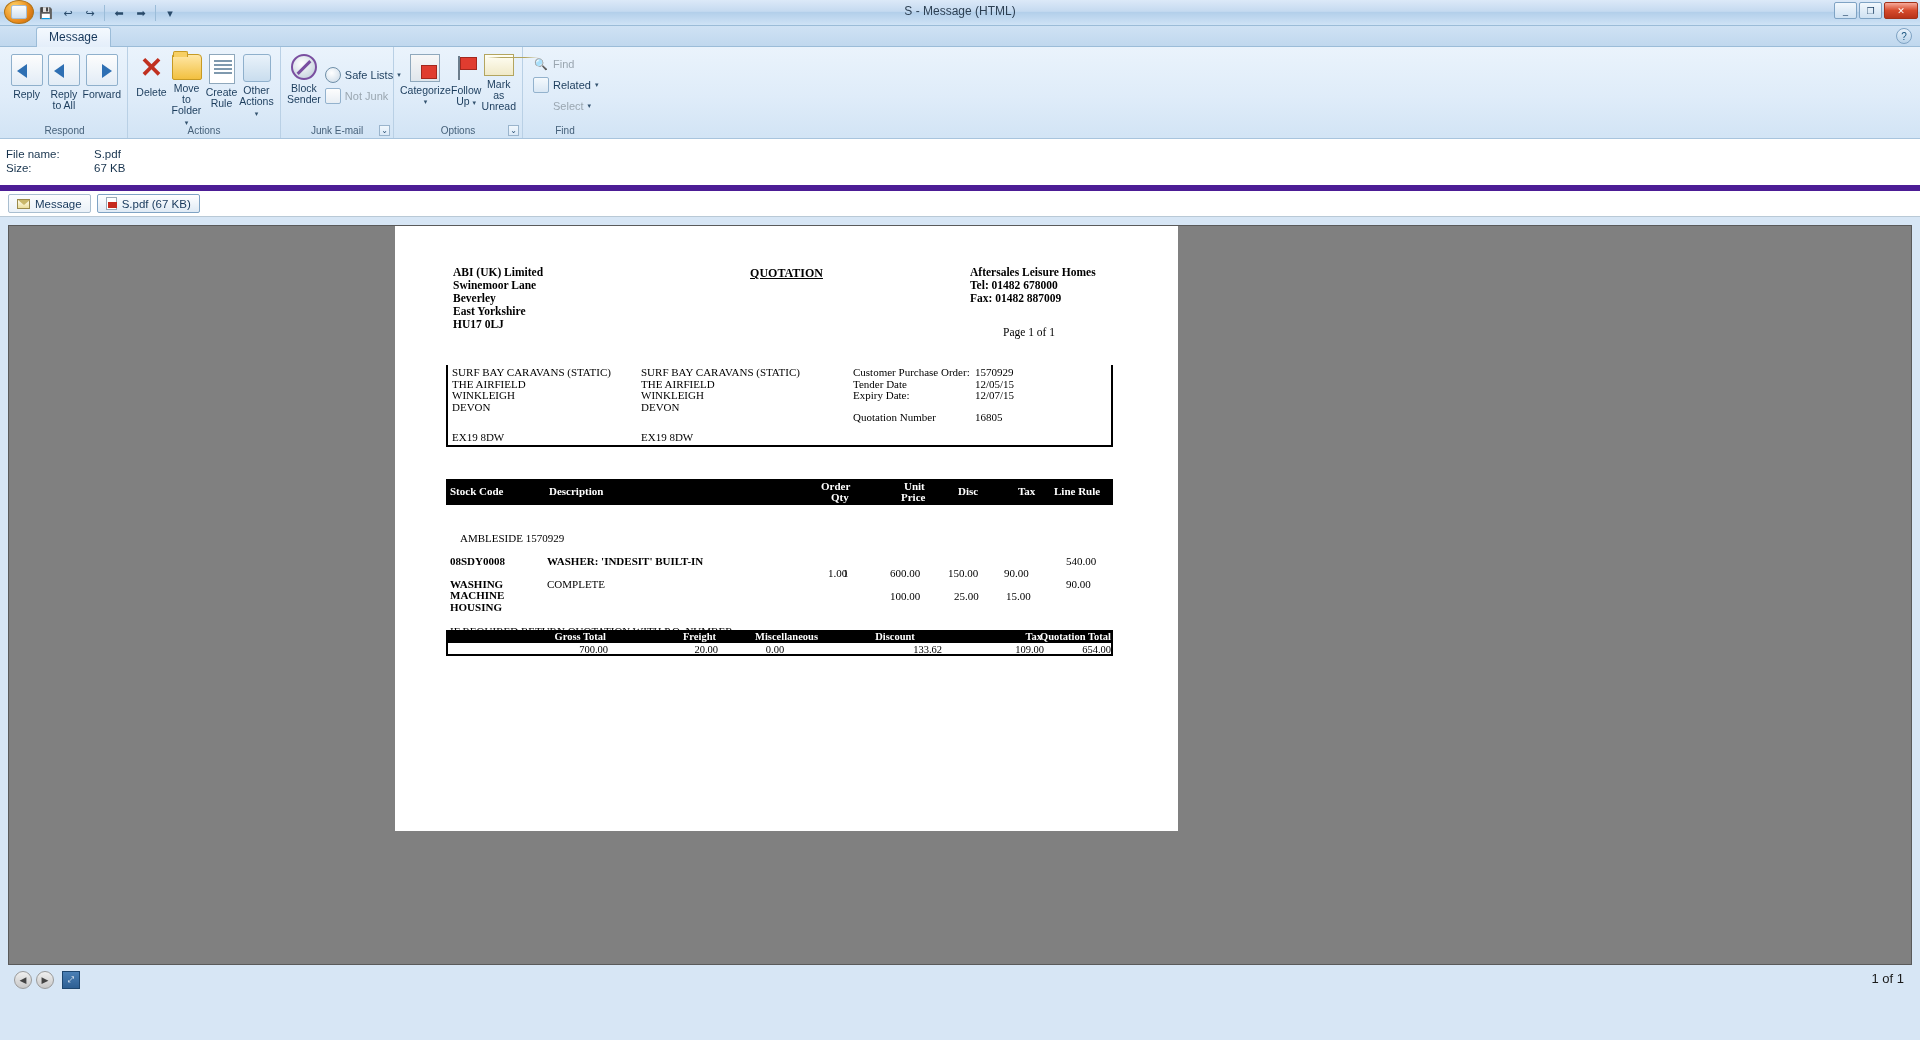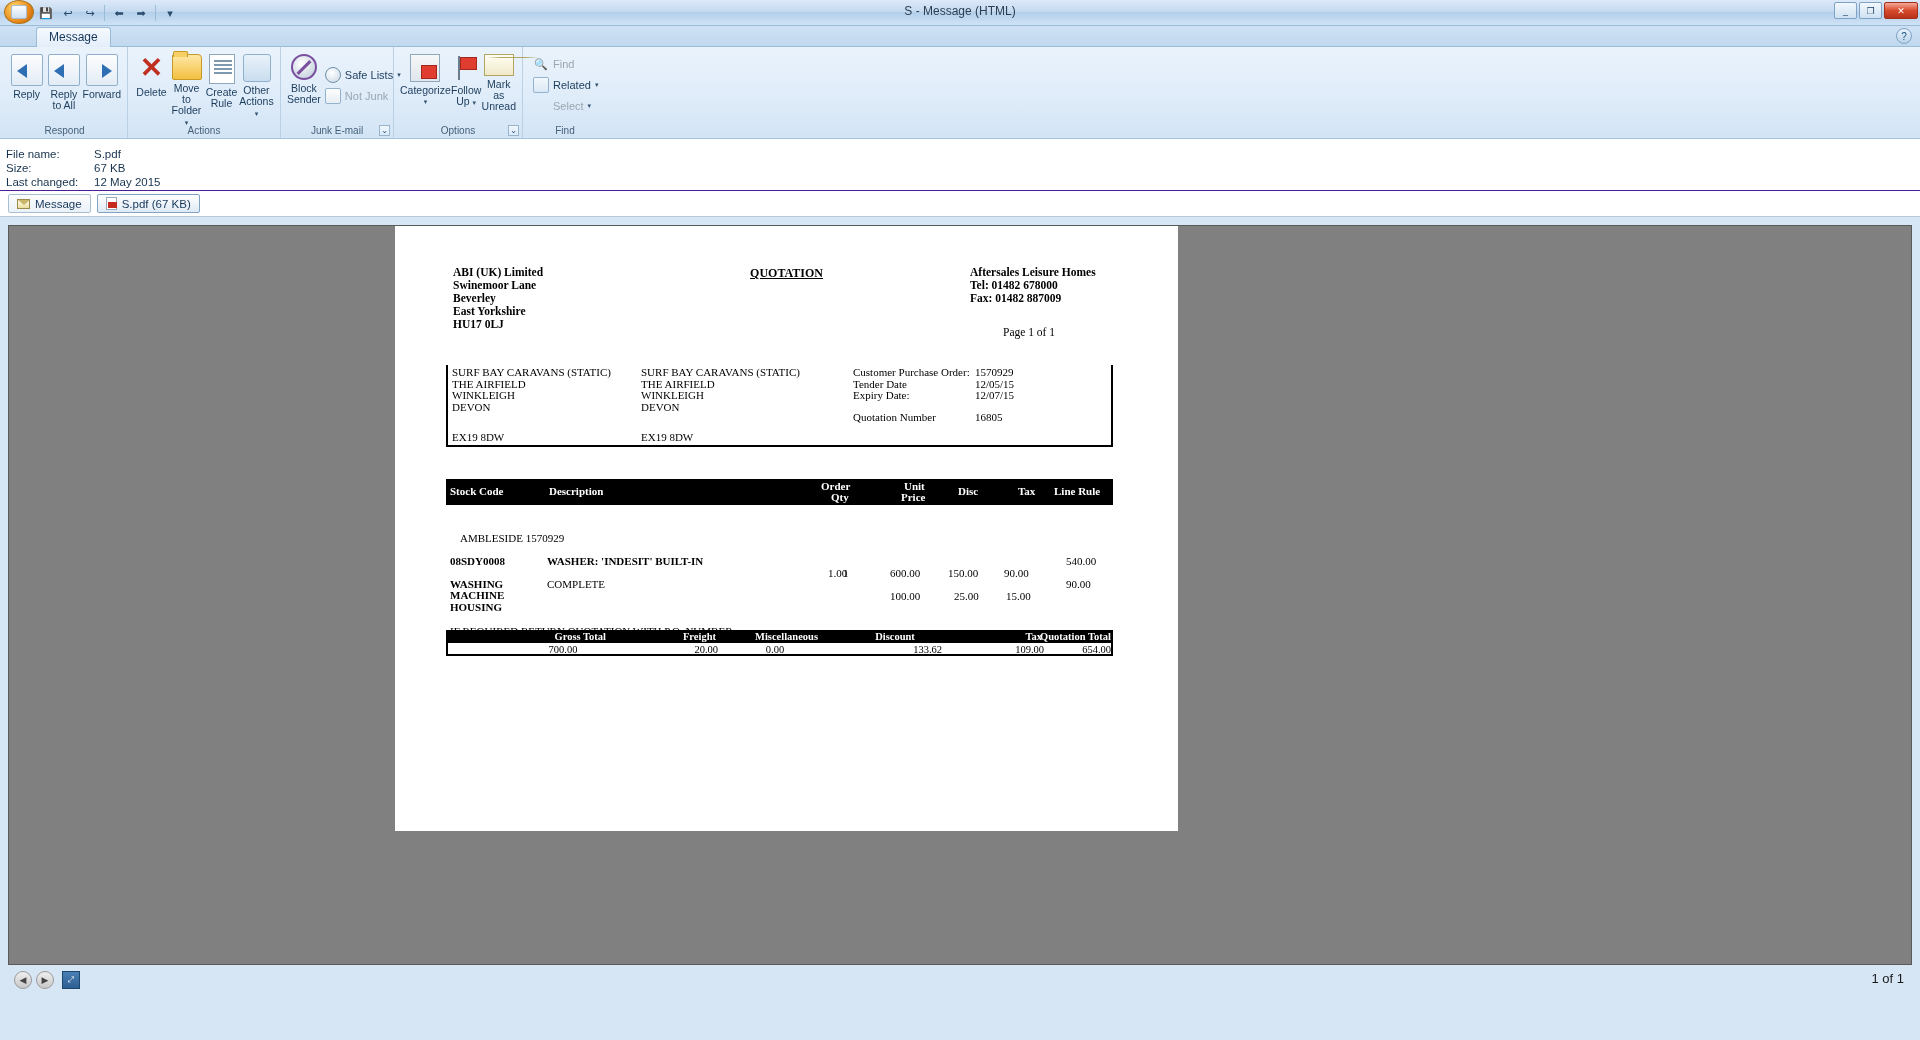--- a/index.html
+++ b/index.html
@@ -265,21 +265,21 @@
   .mini-ico.safe {
     background: radial-gradient(circle at 40% 35%, #fff, #c8d8e6);
     border-radius: 50%;
     border: 1px solid #6f8fa8;
   }
   .mini-ico.notjunk { background: linear-gradient(to bottom,#fdfdfd,#e8eef4); }
 
   
   .infobar {
     background: #ffffff;
-    border-bottom: 1px solid #4c1d95;
+    border-bottom: 6px solid #4c1d95;
     padding: 8px 0 6px 6px;
     font-size: 11.5px;
     color: #17334d;
     height: 52px;
   }
   .info-row { display: flex; height: 14px; line-height: 14px; }
   .info-label { width: 88px; }
   .info-value { }
 
   
@@ -582,24 +582,20 @@
 </div>
 
 <div class="infobar">
   <div class="info-row">
     <div class="info-label">File name:</div>
     <div class="info-value">S.pdf</div>
   </div>
   <div class="info-row">
     <div class="info-label">Size:</div>
     <div class="info-value">67 KB</div>
-  </div>
-  <div class="info-row">
-    <div class="info-label">Last changed:</div>
-    <div class="info-value">12 May 2015</div>
   </div>
 </div>
 
 <div class="attachbar">
   <div class="atab">
     <span class="env-ico"></span>
     <span>Message</span>
   </div>
   <div class="atab active">
     <span class="pdf-ico"></span>
@@ -700,21 +696,21 @@
       <div class="block" style="top:404px">
         <div class="totals-hdr">
           <span style="left:70px; width:90px; text-align:right">Gross Total</span>
           <span style="left:180px; width:90px; text-align:right">Freight</span>
           <span style="left:282px; width:90px; text-align:right">Miscellaneous</span>
           <span style="left:404px; width:90px; text-align:center">Discount</span>
           <span style="left:506px; width:90px; text-align:right">Tax</span>
           <span style="left:570px; width:95px; text-align:right">Quotation Total</span>
         </div>
         <div class="totals-row">
-          <span style="left:70px; width:90px; text-align:center">700.00</span>
+          <span style="left:70px; width:90px; text-align:right">700.00</span>
           <span style="left:180px; width:90px; text-align:right">20.00</span>
           <span style="left:282px; width:90px; text-align:center">0.00</span>
           <span style="left:404px; width:90px; text-align:right">133.62</span>
           <span style="left:506px; width:90px; text-align:right">109.00</span>
           <span style="left:570px; width:93px; text-align:right">654.00</span>
         </div>
       </div>
 
     </div>
   </div>

